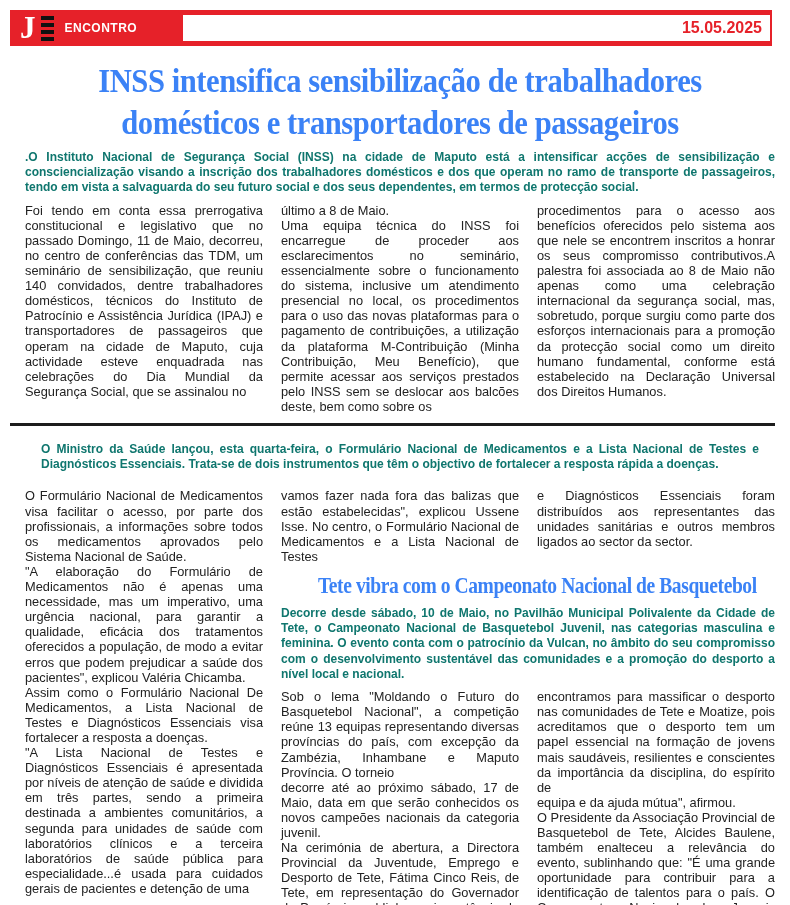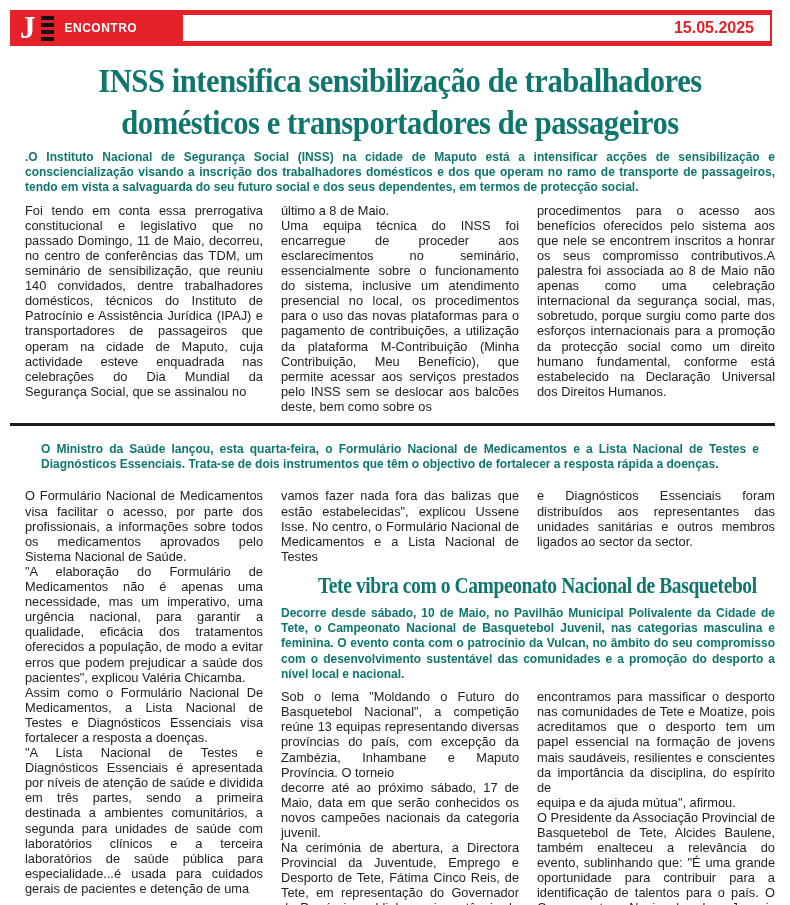--- a/index.html
+++ b/index.html
@@ -21,28 +21,28 @@
     font-size:31px;line-height:1;transform:translateY(-1px);
   }
   .logo-e{display:flex;flex-direction:column;gap:3px;margin-left:1px;}
   .logo-e span{display:block;width:13px;height:4px;background:#111111;}
   .logo-name{
     color:#ffffff;font-weight:bold;font-size:12px;letter-spacing:.5px;margin-left:7px;
     font-family:"Liberation Sans", sans-serif;
   }
   .date-box{
     position:absolute;left:173px;top:5px;right:2px;bottom:5px;background:#ffffff;
-    display:flex;align-items:center;justify-content:flex-end;padding-right:16px;
+    display:flex;align-items:center;justify-content:flex-end;padding-right:8px;
   }
   .date-box .date{color:#e62129;font-weight:bold;font-size:16px;}
 
   
   .content{padding:0 15px 0 25px;}
   .headline{
-    font-family:"Liberation Serif", serif;font-weight:bold;color:#0f766e;
+    font-family:"Liberation Serif", serif;font-weight:bold;color:#3b82f6;
     text-align:center;letter-spacing:-0.5px;
   }
   .h1line{display:block;white-space:nowrap;font-size:34px;line-height:42px;transform:scaleX(.9);transform-origin:center;}
   .lead{
     font-weight:bold;font-size:12px;line-height:1.27;text-align:justify;color:#0f766e;
   }
   .bodytext{
     font-size:12.8px;line-height:15.1px;text-align:justify;white-space:pre-line;color:#222;
   }
   .cols3{display:flex;gap:18px;margin-top:7px;}

